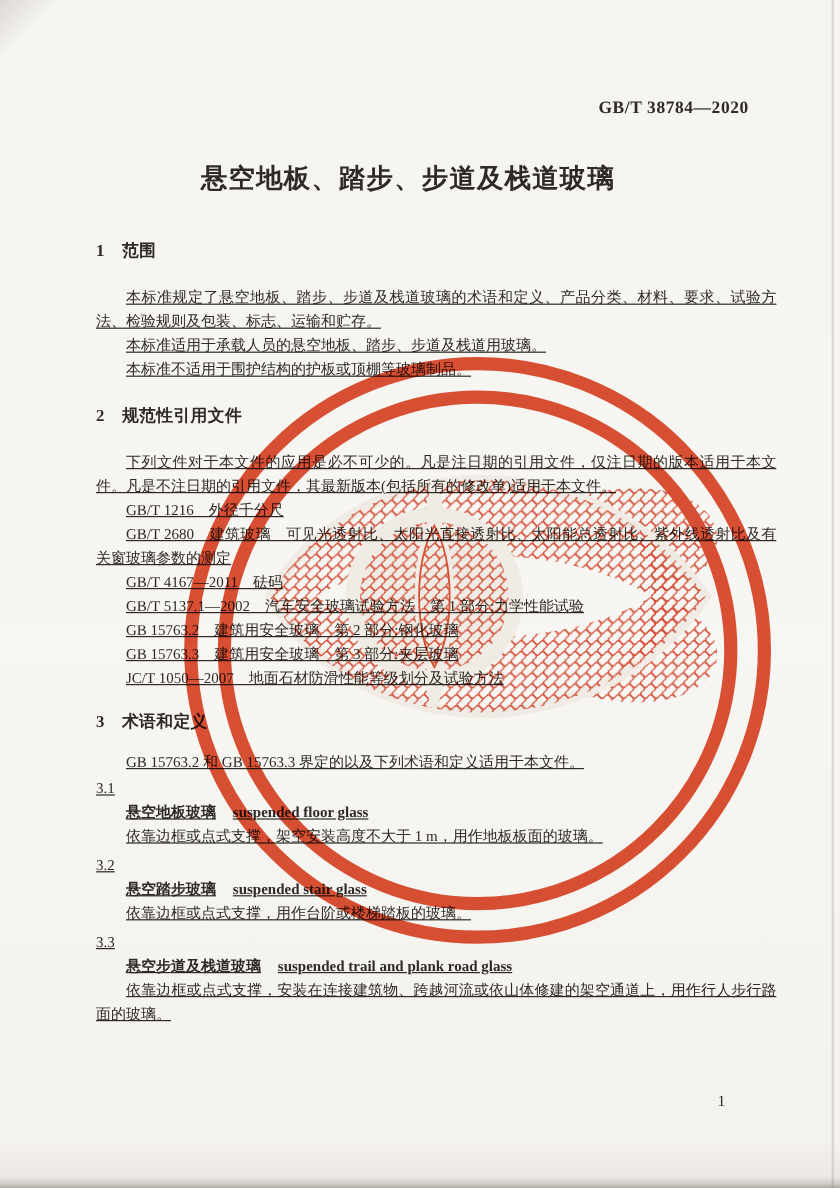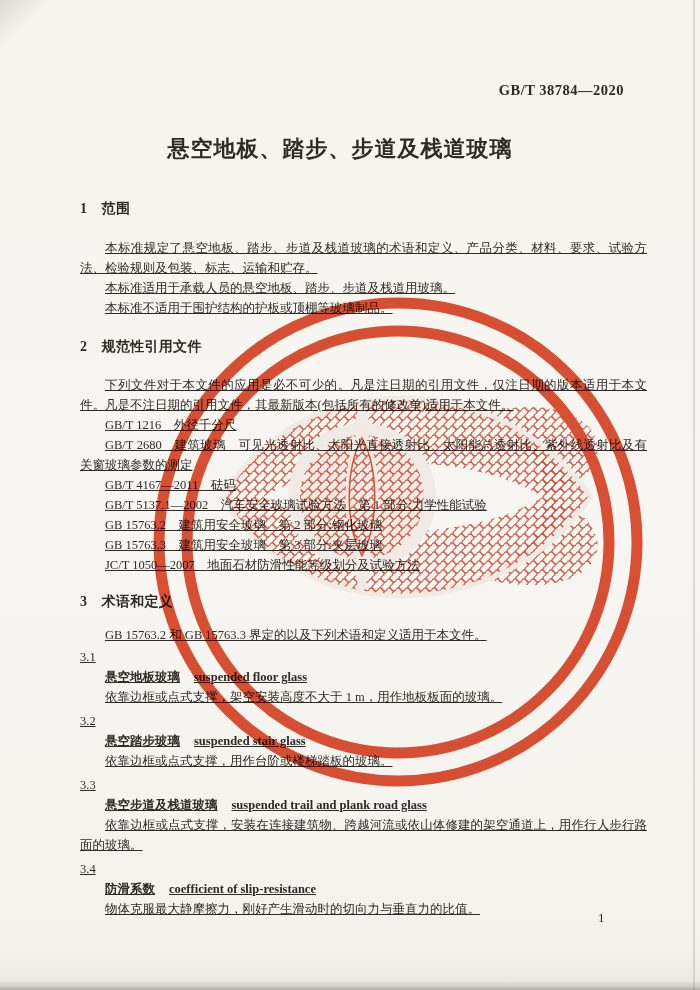--- a/index.html
+++ b/index.html
@@ -80,25 +80,20 @@
       <p class="term"><span>悬空踏步玻璃</span><span class="en">suspended stair glass</span></p>
       <p>依靠边框或点式支撑，用作台阶或楼梯踏板的玻璃。</p>
     </div>
 
     <div class="entry">
       <p class="num">3.3</p>
       <p class="term"><span>悬空步道及栈道玻璃</span><span class="en">suspended trail and plank road glass</span></p>
       <p>依靠边框或点式支撑，安装在连接建筑物、跨越河流或依山体修建的架空通道上，用作行人步行路面的玻璃。</p>
     </div>
 
-    <div class="entry">
-      <p class="num">3.4</p>
-      <p class="term"><span>防滑系数</span><span class="en">coefficient of slip-resistance</span></p>
-      <p>物体克服最大静摩擦力，刚好产生滑动时的切向力与垂直力的比值。</p>
-    </div>
 
   </div>
 
   <div class="abs pageno">1</div>
 
   <div class="stamp-wrap">
     <svg width="700" height="990" viewBox="0 0 700 990" xmlns="http://www.w3.org/2000/svg">
       <defs>
         <pattern id="gui" width="9" height="9" patternUnits="userSpaceOnUse">
           <path d="M0,4.5 Q2.25,1.2 4.5,4.5 T9,4.5" fill="none" stroke-width="1.1" stroke="#d8422a"></path>

